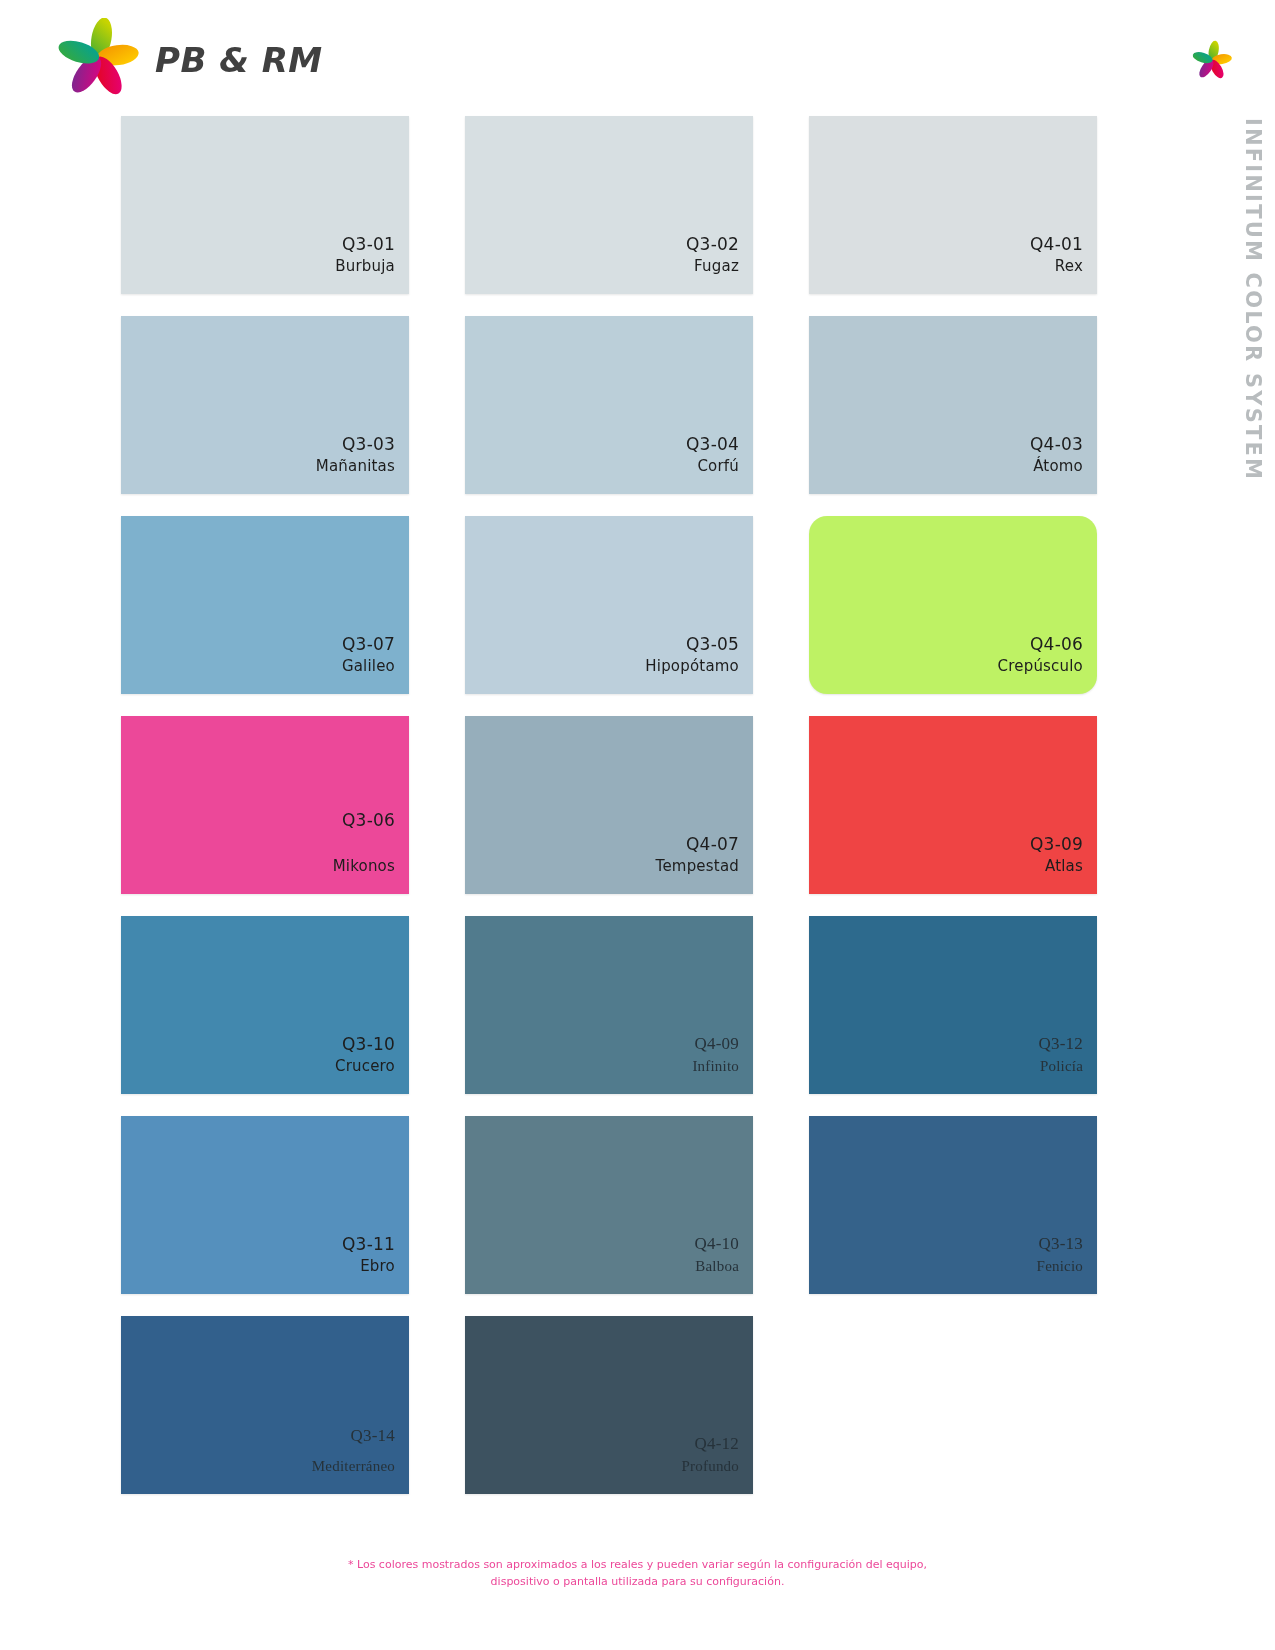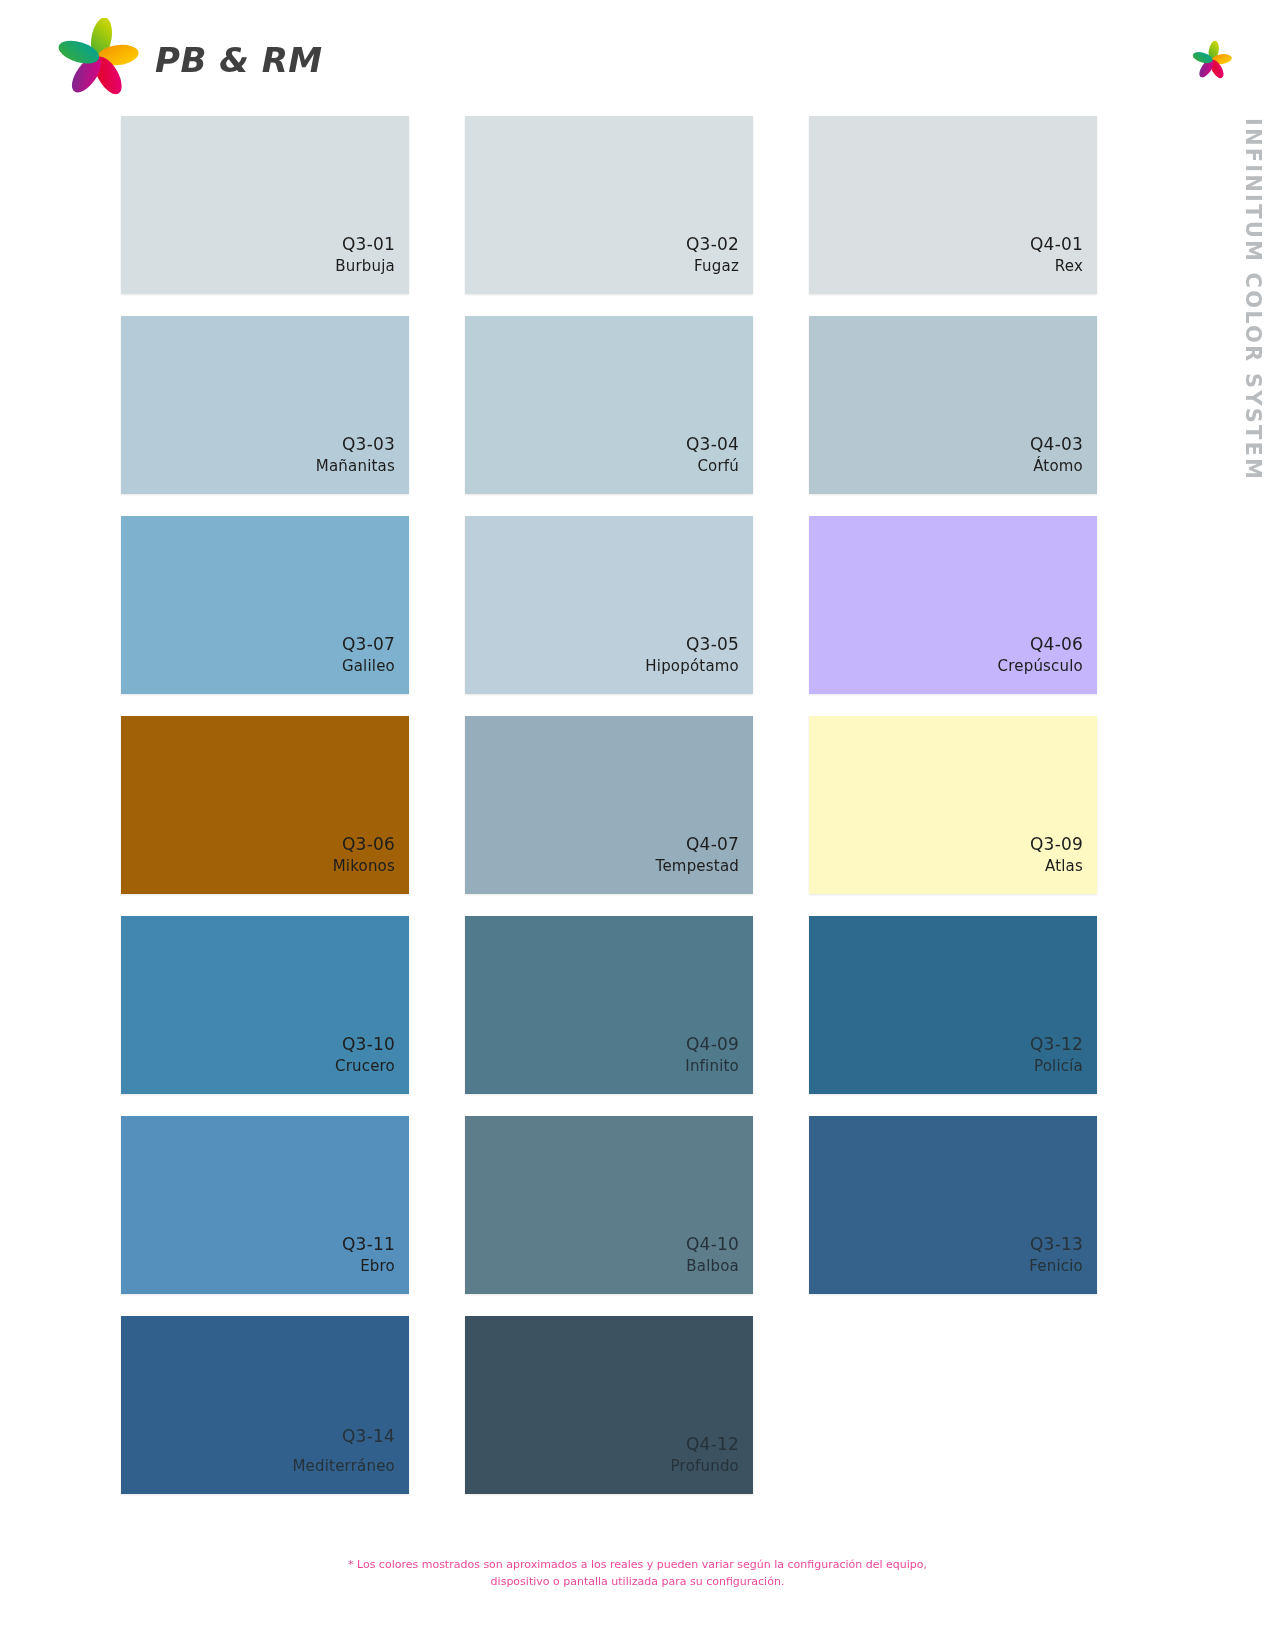--- a/index.html
+++ b/index.html
@@ -113,20 +113,21 @@
   }
   .swatch-name {
     font-size: 15px;
     line-height: 1.45;
     letter-spacing: 0.2px;
     color: #1d1d1d;
   }
   .swatch.on-dark .swatch-code,
   .swatch.on-dark .swatch-name {
     color: #26323a;
+    font-family: Liberation Serif, serif;
   }
 
   
   #footer-note {
     position: absolute;
     left: 0;
     top: 1556px;
     width: 1275px;
     text-align: center;
     font-size: 11px;
@@ -221,33 +222,33 @@
       <span class="swatch-name">Átomo</span>
     </div>
     <div class="swatch" style="background: rgb(126, 177, 205);">
       <span class="swatch-code">Q3-07</span>
       <span class="swatch-name">Galileo</span>
     </div>
     <div class="swatch" style="background: rgb(188, 207, 219);">
       <span class="swatch-code">Q3-05</span>
       <span class="swatch-name">Hipopótamo</span>
     </div>
-    <div class="swatch" style="background: #c4b5fd;">
+    <div class="swatch" style="background: #bef264; border-radius: 18px;">
       <span class="swatch-code">Q4-06</span>
       <span class="swatch-name">Crepúsculo</span>
     </div>
-    <div class="swatch" style="background: #a16207;">
+    <div class="swatch" style="background: #ec4899; gap: 24px;">
       <span class="swatch-code">Q3-06</span>
       <span class="swatch-name">Mikonos</span>
     </div>
     <div class="swatch" style="background: rgb(150, 174, 187);">
       <span class="swatch-code">Q4-07</span>
       <span class="swatch-name">Tempestad</span>
     </div>
-    <div class="swatch" style="background: #fef9c3;">
+    <div class="swatch" style="background: #ef4444;">
       <span class="swatch-code">Q3-09</span>
       <span class="swatch-name">Atlas</span>
     </div>
     <div class="swatch" style="background: rgb(66, 136, 174);">
       <span class="swatch-code">Q3-10</span>
       <span class="swatch-name">Crucero</span>
     </div>
     <div class="swatch on-dark" style="background: rgb(81, 123, 141);">
       <span class="swatch-code">Q4-09</span>
       <span class="swatch-name">Infinito</span>

